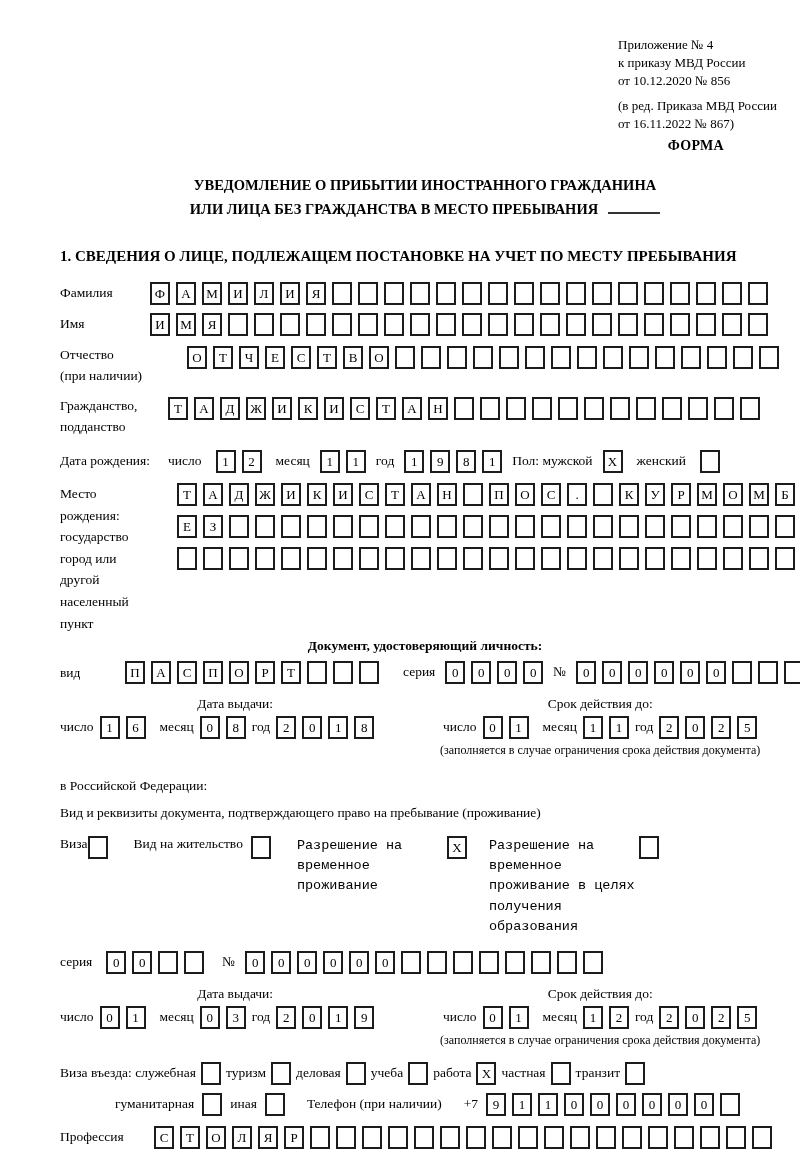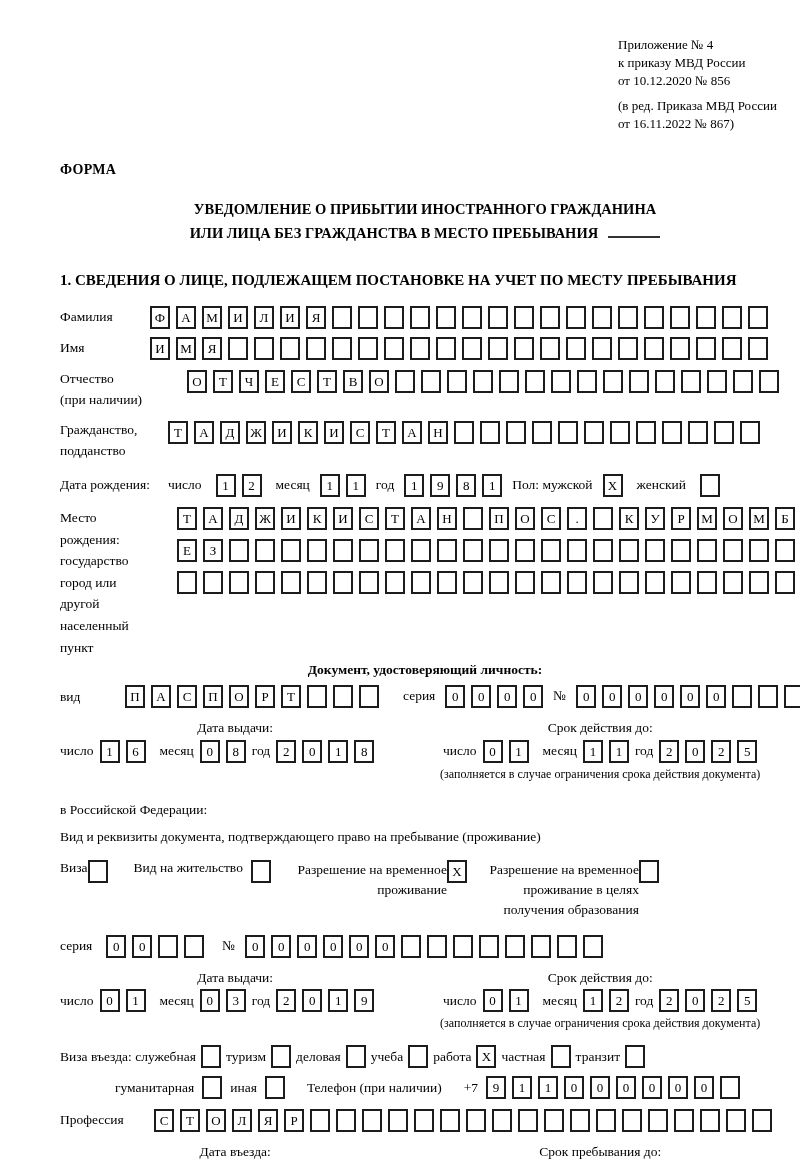--- a/index.html
+++ b/index.html
@@ -5,21 +5,21 @@
   html,body { margin:0; padding:0; background:#fff; }
   .page {
     width:800px; min-height:1163px; box-sizing:border-box;
     padding:36px 10px 20px 60px;
     font-family:"Liberation Serif","DejaVu Serif",serif;
     color:#000; font-size:13.5px; line-height:1.25;
     position:relative; background:#fff;
   }
   .annex { margin-left:558px; font-size:13px; line-height:1.4; }
   .annex .gap { height:6px; }
-  .forma { padding-right:66px; font-weight:bold; font-size:14px; margin-top:28px; letter-spacing:0.3px; }
+  .forma { text-align:right; padding-right:66px; font-weight:bold; font-size:14px; margin-top:4px; letter-spacing:0.3px; }
   .title { text-align:center; font-weight:bold; font-size:14.5px; margin-top:20px; line-height:1.6; }
   .blank-line { display:inline-block; width:52px; border-bottom:2px solid #333; height:13px; margin-left:10px; }
   .sect { font-weight:bold; font-size:15px; margin-top:26px; }
 
   .row { display:flex; align-items:flex-start; margin-top:8px;gap:22px; }
   .lbl { white-space:nowrap; }
   .lblcol { flex:0 0 auto; line-height:1.6; }
   .w68 { width:68px; } .w86 { width:86px; } .w95 { width:95px; } .w105 { width:105px; }
   .w55 { width:55px; } .w150 { width:150px; }
 
@@ -38,21 +38,21 @@
 
   .dates { display:flex; margin-top:12px; }
   .dhalf { width:48%; }
   .dhalf.right { width:52%; }
   .dcap { text-align:center; margin-bottom:3px; }
   .dline { display:flex; align-items:center; gap:6px; }
   .note { font-size:12px; text-align:center; margin-top:4px; }
 
   .opts { display:flex; align-items:flex-start; margin-top:10px; gap:10px; }
   .opt { display:flex; align-items:flex-start; gap:0; }
-  .opt-label-c { text-align:right; line-height:1.5; }
+  .opt-label-c { text-align:left; line-height:1.5;font-family:Liberation Mono, monospace; }
   .center-b { text-align:center; font-weight:bold; margin-top:14px; }
 </style>
 </head>
 <body>
 
 <div class="page">
 
   <div class="annex">
     <div>Приложение № 4</div>
     <div>к приказу МВД России</div>

